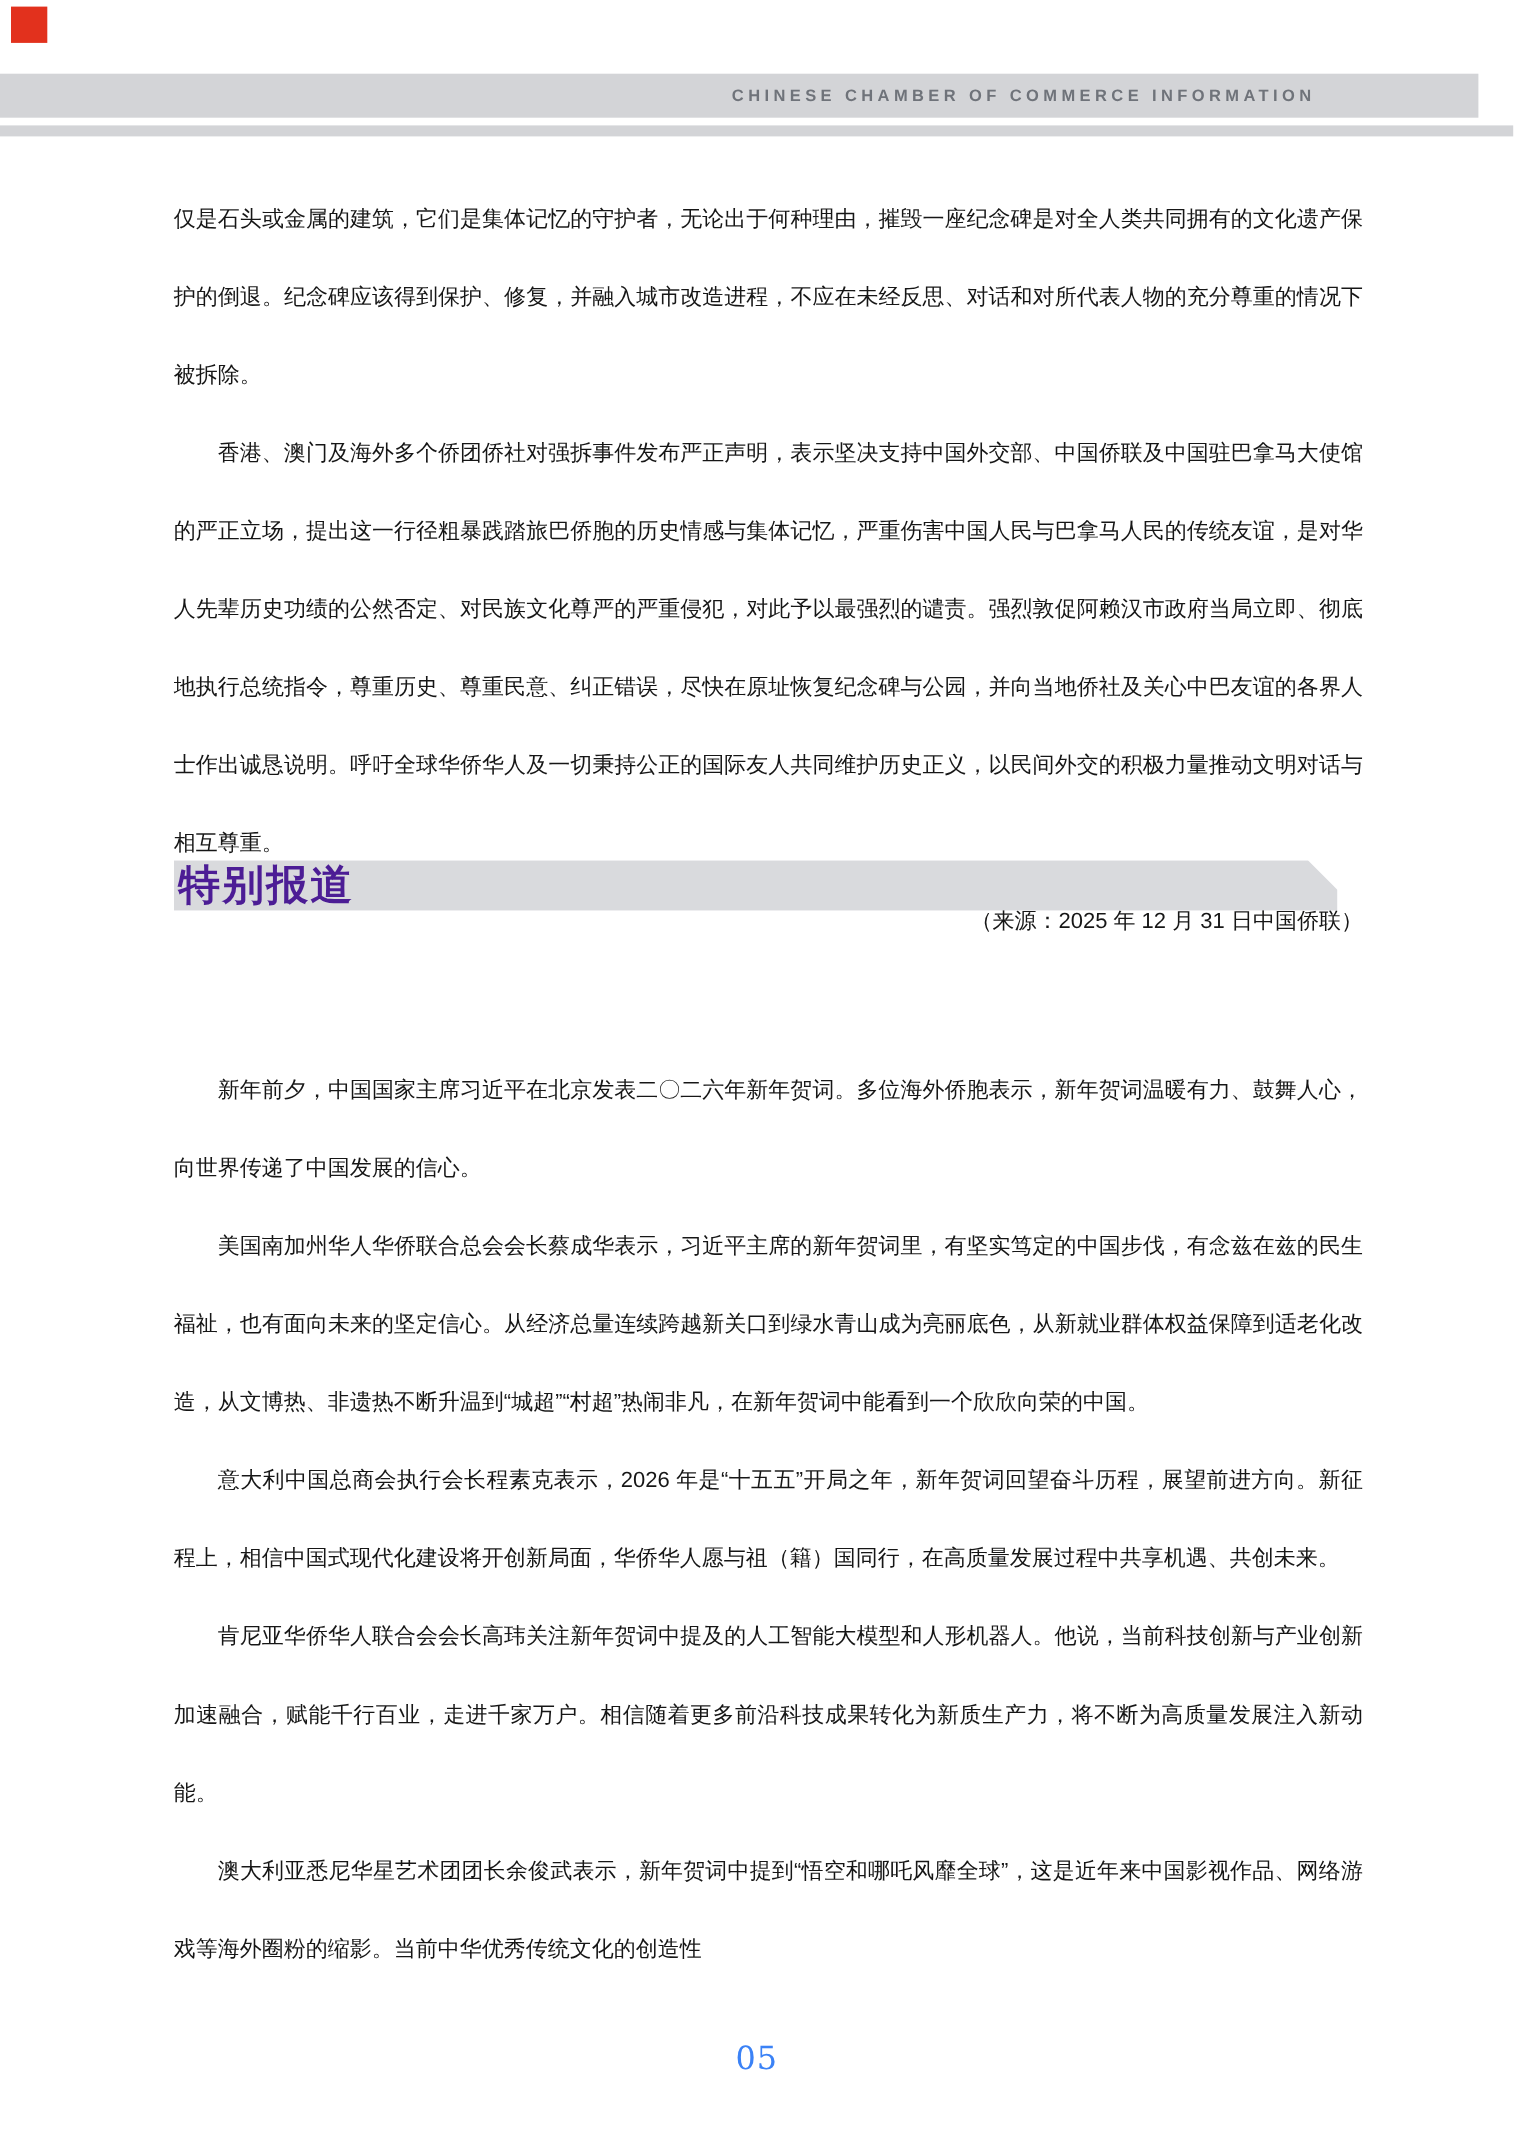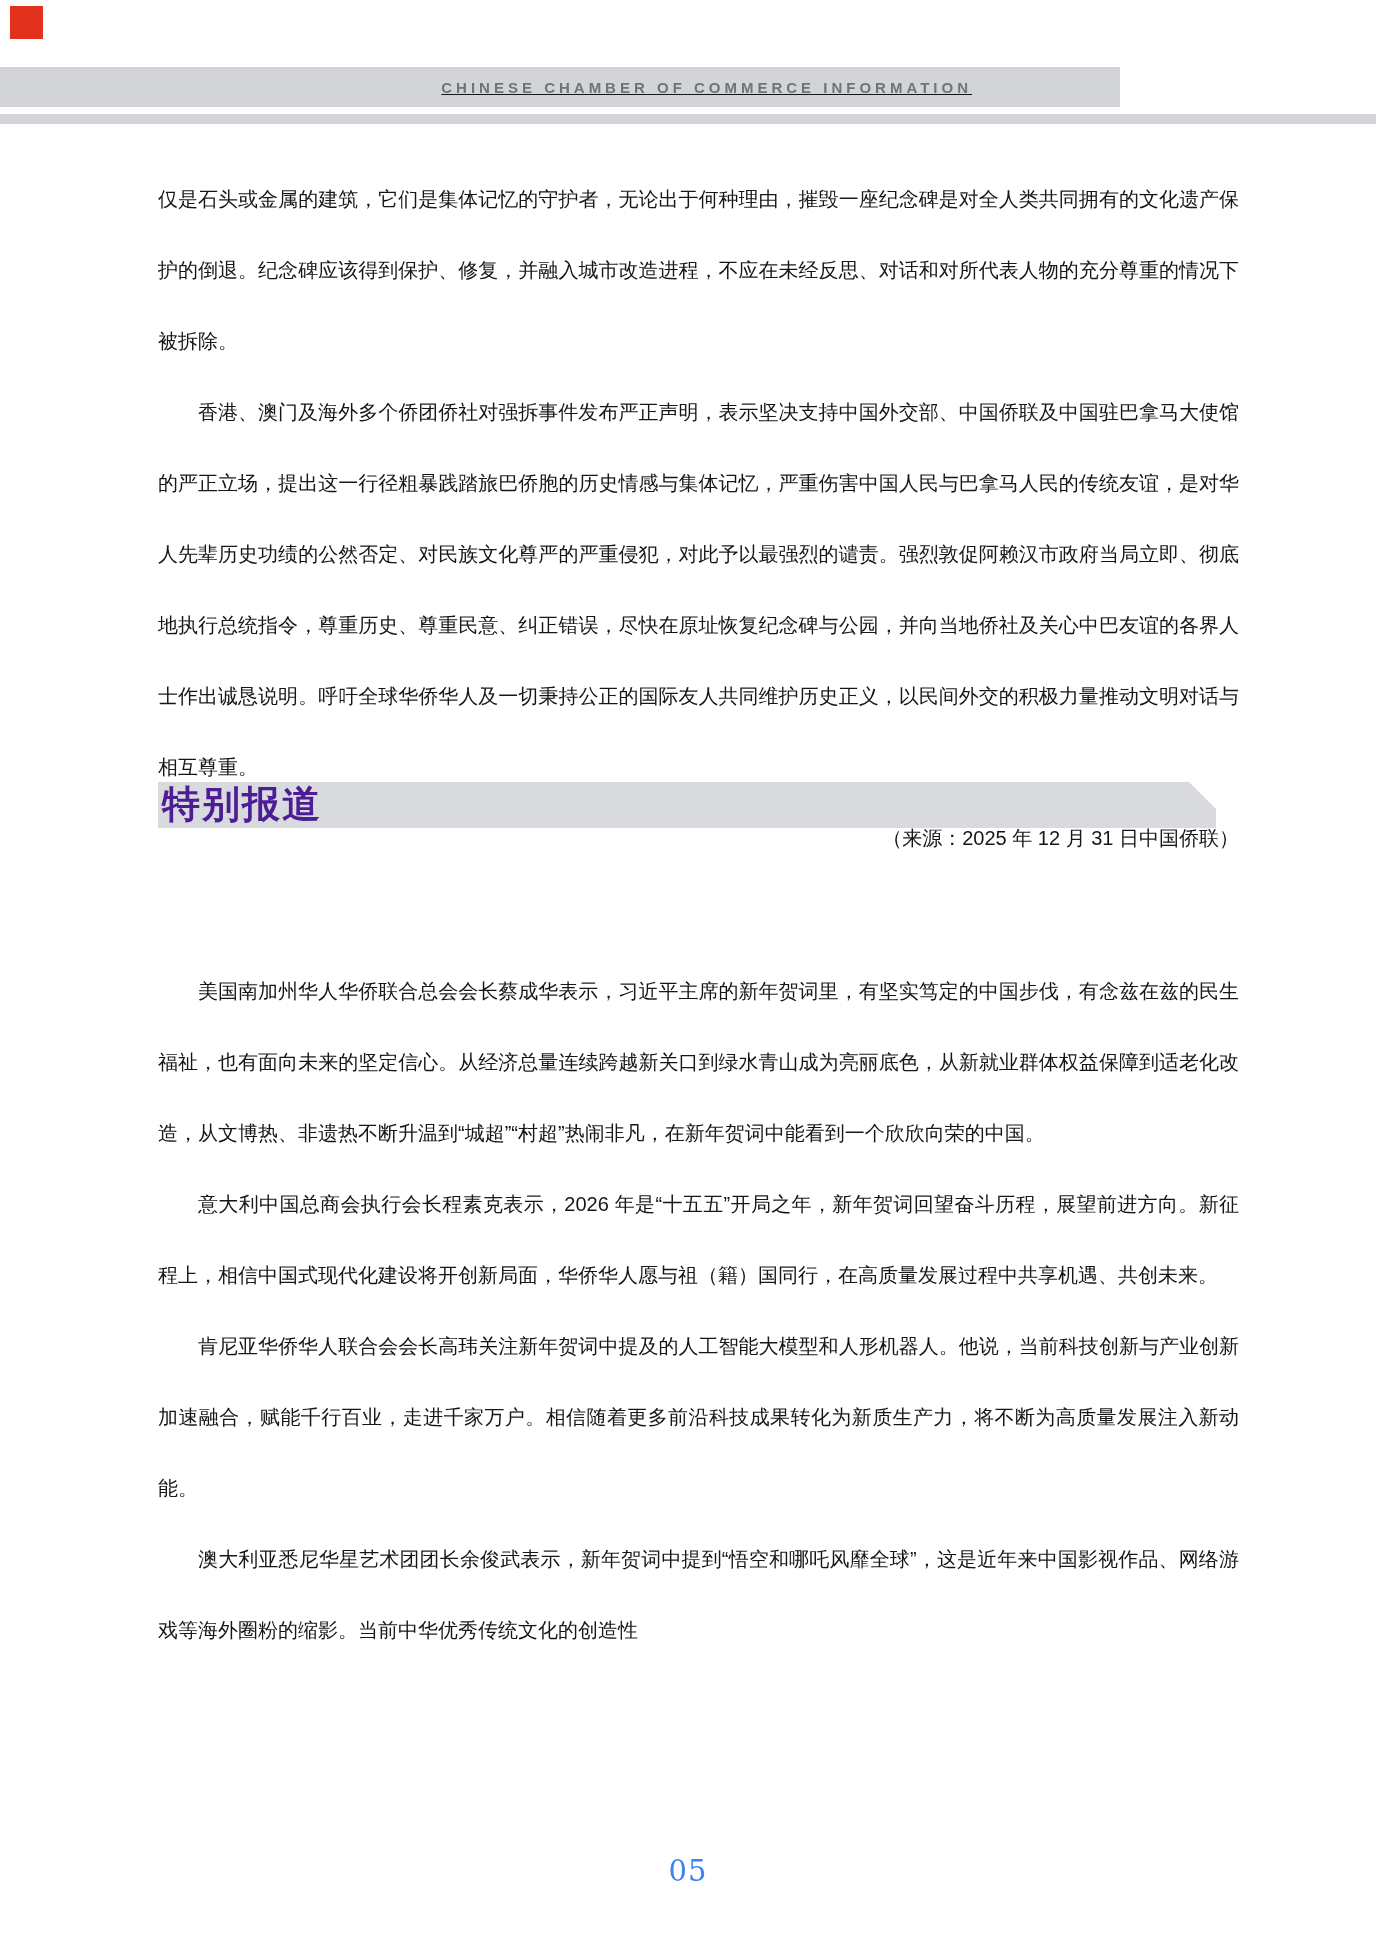--- a/index.html
+++ b/index.html
@@ -23,29 +23,28 @@
     top: 6px;
     width: 33px;
     height: 33px;
     background: var(--marker-red, #e2311d);
   }
   
   .header-band {
     position: absolute;
     left: 0;
     top: 67px;
-    width: 1120px;
+    width: 1344px;
     height: 40px;
     background: var(--band-gray, #d3d4d7);
     display: flex;
     align-items: center;
     justify-content: flex-end;
     padding-right: 148px;
     box-sizing: border-box;
-    text-decoration: underline;
   }
   .header-text {
     font-size: 15px;
     font-weight: bold;
     letter-spacing: 4px;
     color: var(--header-text-gray, #6f737a);
     white-space: nowrap;
   }
   .header-band-thin {
     position: absolute;
@@ -145,20 +144,21 @@
     <p class="no-indent">仅是石头或金属的建筑，它们是集体记忆的守护者，无论出于何种理由，摧毁一座纪念碑是对全人类共同拥有的文化遗产保护的倒退。纪念碑应该得到保护、修复，并融入城市改造进程，不应在未经反思、对话和对所代表人物的充分尊重的情况下被拆除。</p>
     <p>香港、澳门及海外多个侨团侨社对强拆事件发布严正声明，表示坚决支持中国外交部、中国侨联及中国驻巴拿马大使馆的严正立场，提出这一行径粗暴践踏旅巴侨胞的历史情感与集体记忆，严重伤害中国人民与巴拿马人民的传统友谊，是对华人先辈历史功绩的公然否定、对民族文化尊严的严重侵犯，对此予以最强烈的谴责。强烈敦促阿赖汉市政府当局立即、彻底地执行总统指令，尊重历史、尊重民意、纠正错误，尽快在原址恢复纪念碑与公园，并向当地侨社及关心中巴友谊的各界人士作出诚恳说明。呼吁全球华侨华人及一切秉持公正的国际友人共同维护历史正义，以民间外交的积极力量推动文明对话与相互尊重。</p>
     <p class="source">（来源：2025 年 12 月 31 日中国侨联）</p>
   </div>
 
   <div class="section-bar"></div>
   <div class="section-label">特别报道</div>
 
 
   <div class="article article2">
+    <p>新年前夕，中国国家主席习近平在北京发表二〇二六年新年贺词。多位海外侨胞表示，新年贺词温暖有力、鼓舞人心，向世界传递了中国发展的信心。</p>
     <p>美国南加州华人华侨联合总会会长蔡成华表示，习近平主席的新年贺词里，有坚实笃定的中国步伐，有念兹在兹的民生福祉，也有面向未来的坚定信心。从经济总量连续跨越新关口到绿水青山成为亮丽底色，从新就业群体权益保障到适老化改造，从文博热、非遗热不断升温到“城超”“村超”热闹非凡，在新年贺词中能看到一个欣欣向荣的中国。</p>
     <p>意大利中国总商会执行会长程素克表示，2026 年是“十五五”开局之年，新年贺词回望奋斗历程，展望前进方向。新征程上，相信中国式现代化建设将开创新局面，华侨华人愿与祖（籍）国同行，在高质量发展过程中共享机遇、共创未来。</p>
     <p>肯尼亚华侨华人联合会会长高玮关注新年贺词中提及的人工智能大模型和人形机器人。他说，当前科技创新与产业创新加速融合，赋能千行百业，走进千家万户。相信随着更多前沿科技成果转化为新质生产力，将不断为高质量发展注入新动能。</p>
     <p>澳大利亚悉尼华星艺术团团长余俊武表示，新年贺词中提到“悟空和哪吒风靡全球”，这是近年来中国影视作品、网络游戏等海外圈粉的缩影。当前中华优秀传统文化的创造性</p>
   </div>
 
   <div class="page-number">05</div>
 
 </div>
 

